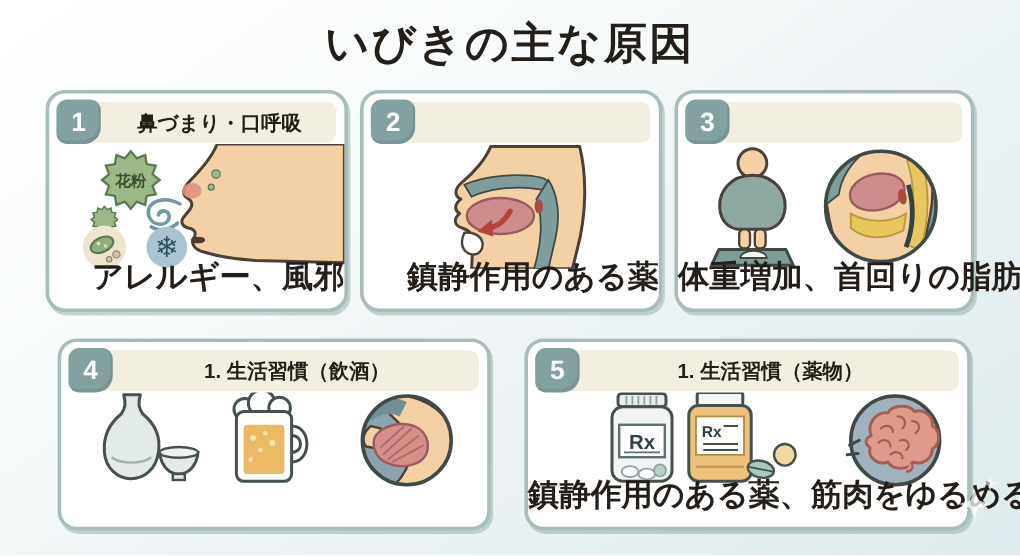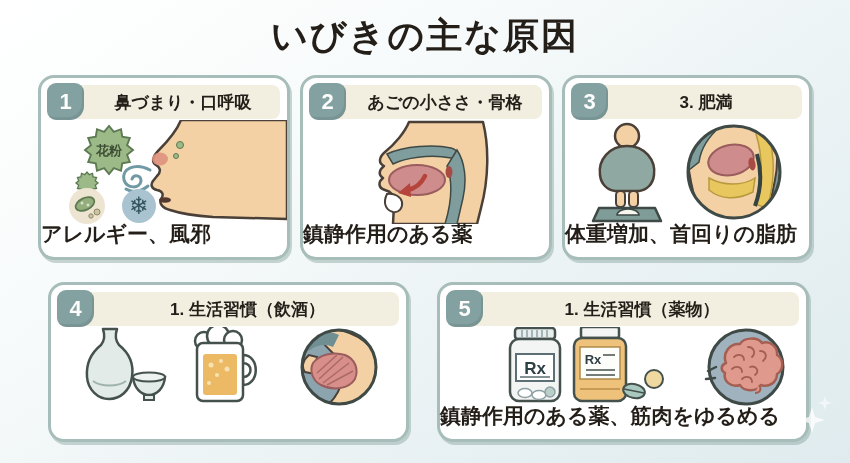--- a/index.html
+++ b/index.html
@@ -24,22 +24,22 @@
     position:absolute;left:-1px;top:-2px;width:37px;height:37px;background:#84a1a1;
     border-radius:9px 9px 14px 9px;color:#fdfdfd;font-weight:800;font-size:22px;
     display:flex;align-items:center;justify-content:center;
     box-shadow:inset -2px -3px 0 rgba(0,0,0,.08);
   }
   .card-title{
     flex:1;margin-left:38px;text-align:center;font-weight:800;font-size:17px;color:#241e19;
     white-space:nowrap;
   }
   .caption{
-    position:absolute;left:0;right:0;bottom:9px;text-align:left;
-    font-weight:800;font-size:21px;color:#241e19;white-space:nowrap;
+    position:absolute;left:0;right:0;bottom:9px;text-align:right;
+    font-weight:800;font-size:26px;color:#241e19;white-space:nowrap;
   }
   .illus{position:absolute;left:6px;top:42px;}
   svg text{font-family:"Liberation Sans","DejaVu Sans",sans-serif;font-weight:bold;}
   .sparkle{
     position:absolute;background:#ffffff;opacity:.75;
     clip-path:polygon(50% 0,62% 38%,100% 50%,62% 62%,50% 100%,38% 62%,0 50%,38% 38%);
   }
 </style>
 </head>
 <body>
@@ -87,21 +87,20 @@
         <circle cx="92" cy="86" r="17" fill="#a9c4d0"></circle>
         <text x="92" y="94" text-anchor="middle" font-size="24" fill="#33535c">❄</text>
       </g>
     </svg>
     <div class="caption">アレルギー、風邪</div>
   </div>
 
   <div class="card" style="left:300px;top:75px;width:252px;height:185px;">
     <div class="card-header">
       <div class="badge">2</div>
-      <div class="card-title">あごの小ささ・骨格</div>
     </div>
     <svg class="illus" width="240" height="104" viewBox="0 0 240 104">
       <g>
         <path d="M100,2 C96,12 86,24 76,32 C70,37 69,43 75,46 C70,50 69,55 74,58 C69,62 69,68 76,70 C83,72 86,77 85,84 L84,104 L168,104 L172,88 C180,58 180,26 174,2 Z" fill="#f3d1a5" stroke="#4a4038" stroke-width="2.5" stroke-linejoin="round"></path>
         <path d="M78,34 C95,26 125,24 142,28 C150,30 150,38 142,38 C120,34 96,38 84,44 Z" fill="#7f9d9d" stroke="#3f4a46" stroke-width="1.5"></path>
         <path d="M148,30 C156,42 158,60 154,78 L148,104 L136,104 C142,84 144,62 138,46 Z" fill="#7f9d9d" stroke="#3f4a46" stroke-width="1.5"></path>
         <ellipse cx="108" cy="60" rx="28" ry="15" fill="#cf8c8c" stroke="#9a5c5c" stroke-width="2"></ellipse>
         <ellipse cx="140" cy="52" rx="3.5" ry="6" fill="#a84b44"></ellipse>
         <path d="M78,74 C74,82 76,90 84,92 C90,93 94,88 93,82 C92,77 86,73 78,74 Z" fill="#ffffff" stroke="#4a4038" stroke-width="2"></path>
       </g>
@@ -109,21 +108,20 @@
         <path d="M116,56 C112,64 105,69 98,70" fill="none" stroke="#b5443c" stroke-width="4.5" stroke-linecap="round"></path>
         <polygon points="101,63 89,73 102,77" fill="#b5443c"></polygon>
       </g>
     </svg>
     <div class="caption">鎮静作用のある薬</div>
   </div>
 
   <div class="card" style="left:562px;top:75px;width:250px;height:185px;">
     <div class="card-header">
       <div class="badge">3</div>
-      <div class="card-title">3. 肥満</div>
     </div>
     <svg class="illus" width="238" height="104" viewBox="0 0 238 104">
       <g>
         <circle cx="56" cy="16" r="12" fill="#f3d1a5" stroke="#4a4038" stroke-width="2.5"></circle>
         <path d="M56,26 C38,26 27,40 29,55 C30,64 36,70 44,71 L68,71 C76,70 82,64 83,55 C85,40 74,26 56,26 Z" fill="#8fa8a2" stroke="#4a4038" stroke-width="2.5"></path>
         <rect x="45" y="71" width="9" height="16" rx="4" fill="#f3d1a5" stroke="#4a4038" stroke-width="2"></rect>
         <rect x="58" y="71" width="9" height="16" rx="4" fill="#f3d1a5" stroke="#4a4038" stroke-width="2"></rect>
       </g>
       <g>
         <path d="M28,88 L84,88 L90,101 L22,101 Z" fill="#7f9c98" stroke="#3f4a46" stroke-width="2.5" stroke-linejoin="round"></path>

